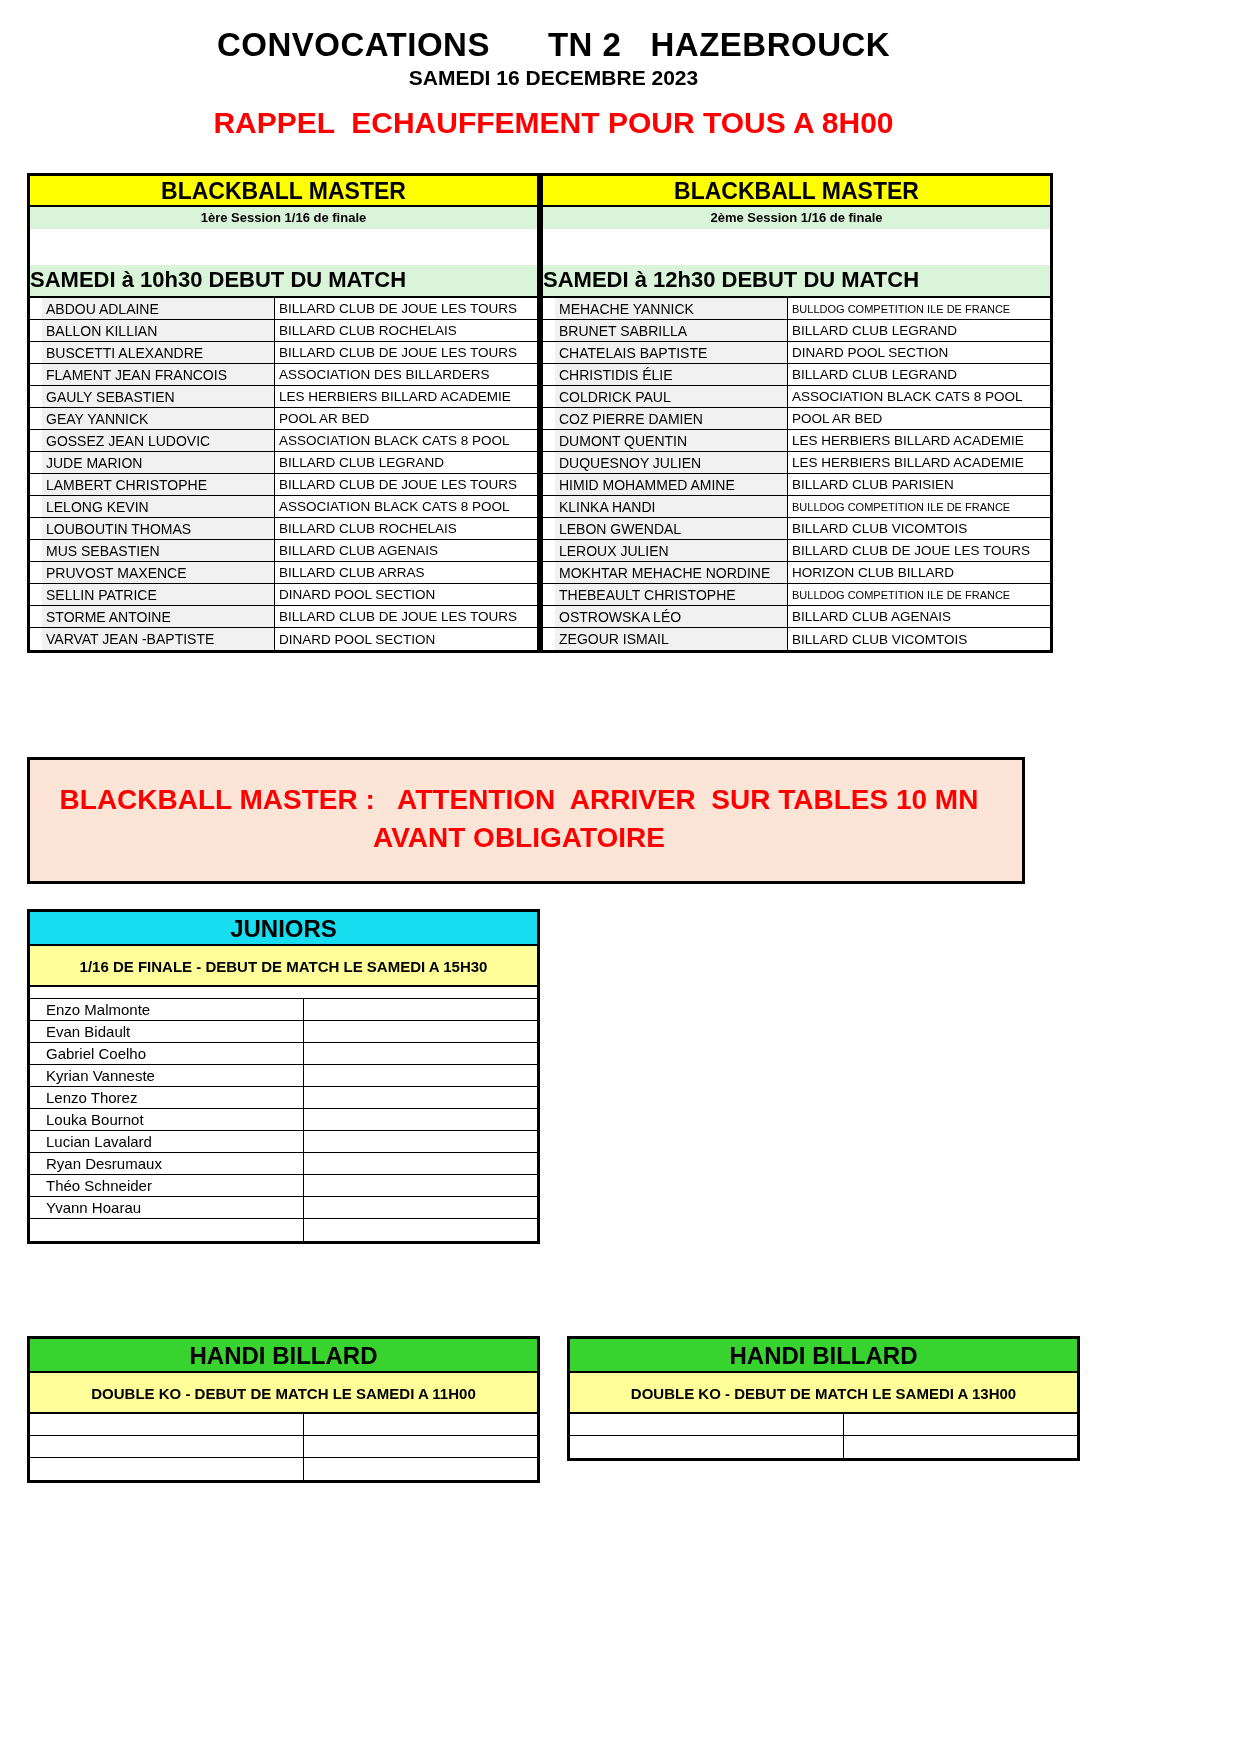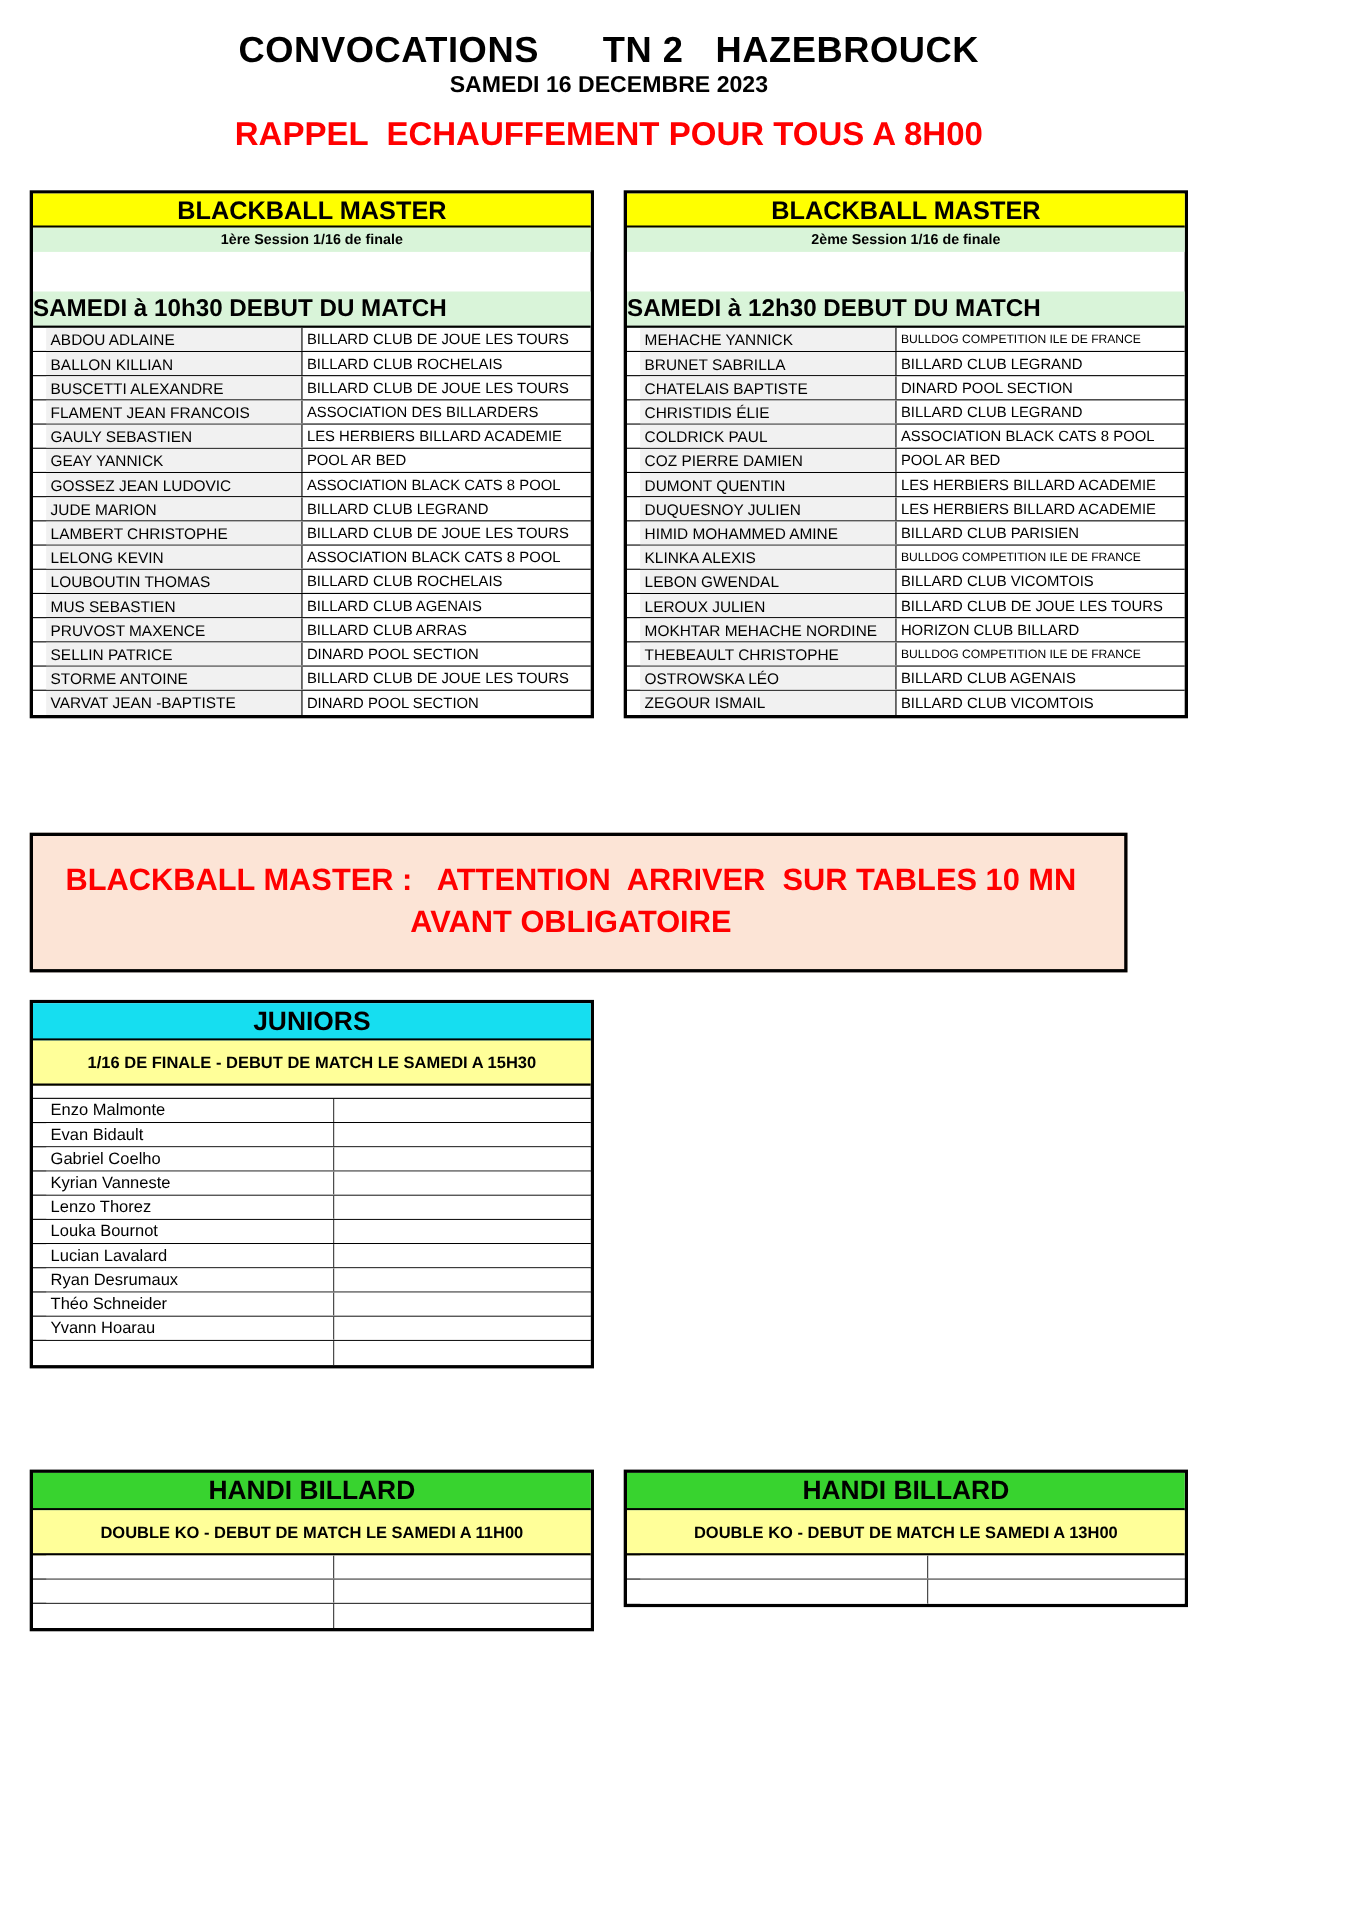--- a/index.html
+++ b/index.html
@@ -8,21 +8,21 @@
   }
   *{box-sizing:border-box;margin:0;padding:0;}
   body{width:1241px;height:1754px;background:#fff;font-family:"Liberation Sans",sans-serif;color:#000;overflow:hidden;}
   .page{width:1241px;height:1754px;position:relative;}
   .content{width:1053px;margin-left:27px;}
   .headings{text-align:center;padding-top:26px;}
   .title{font-size:33px;font-weight:bold;white-space:pre;letter-spacing:.5px;}
   .subtitle{font-size:21px;font-weight:bold;margin-top:2px;white-space:pre;}
   .rappel{font-size:30px;font-weight:bold;color:var(--red);margin-top:16px;white-space:pre;}
 
-  .tables-row{display:flex;gap:27px;margin-top:33px;}
+  .tables-row{display:flex;margin-top:33px;}
   .mtable{width:513px;border:3px solid var(--border);background:#fff;}
   .mtable .ttl{background:var(--yellow);font-weight:bold;font-size:23px;text-align:center;height:31px;line-height:31px;border-bottom:2px solid var(--border);}
   .mtable .session{background:var(--palegreen);font-weight:bold;font-size:13px;text-align:center;height:22px;line-height:22px;}
   .mtable .start{background:var(--palegreen);font-weight:bold;font-size:22px;text-align:left;height:33px;line-height:30px;border-bottom:2px solid var(--border);margin-top:36px;}
   .prow{display:flex;border-bottom:1px solid var(--border);height:22px;overflow:hidden;padding-left:12px;}
   .rows .prow:last-of-type{border-bottom:none;}
   .prow .cell{padding-left:4px;white-space:nowrap;overflow:hidden;display:flex;align-items:center;}
   .mtable .name{width:233px;background:var(--graycell);border-right:1px solid var(--border);font-size:14px;}
   .mtable .club{flex:1;font-size:13.5px;}
   .cell.small{font-size:11px !important;}
@@ -163,21 +163,21 @@
             </div>
             <div class="prow">
               <div class="cell name">DUQUESNOY JULIEN</div>
               <div class="cell club">LES HERBIERS BILLARD ACADEMIE</div>
             </div>
             <div class="prow">
               <div class="cell name">HIMID MOHAMMED AMINE</div>
               <div class="cell club">BILLARD CLUB PARISIEN</div>
             </div>
             <div class="prow">
-              <div class="cell name">KLINKA ALEXIS</div>
+              <div class="cell name">KLINKA HANDI</div>
               <div class="cell club small">BULLDOG COMPETITION ILE DE FRANCE</div>
             </div>
             <div class="prow">
               <div class="cell name">LEBON GWENDAL</div>
               <div class="cell club">BILLARD CLUB VICOMTOIS</div>
             </div>
             <div class="prow">
               <div class="cell name">LEROUX JULIEN</div>
               <div class="cell club">BILLARD CLUB DE JOUE LES TOURS</div>
             </div>

